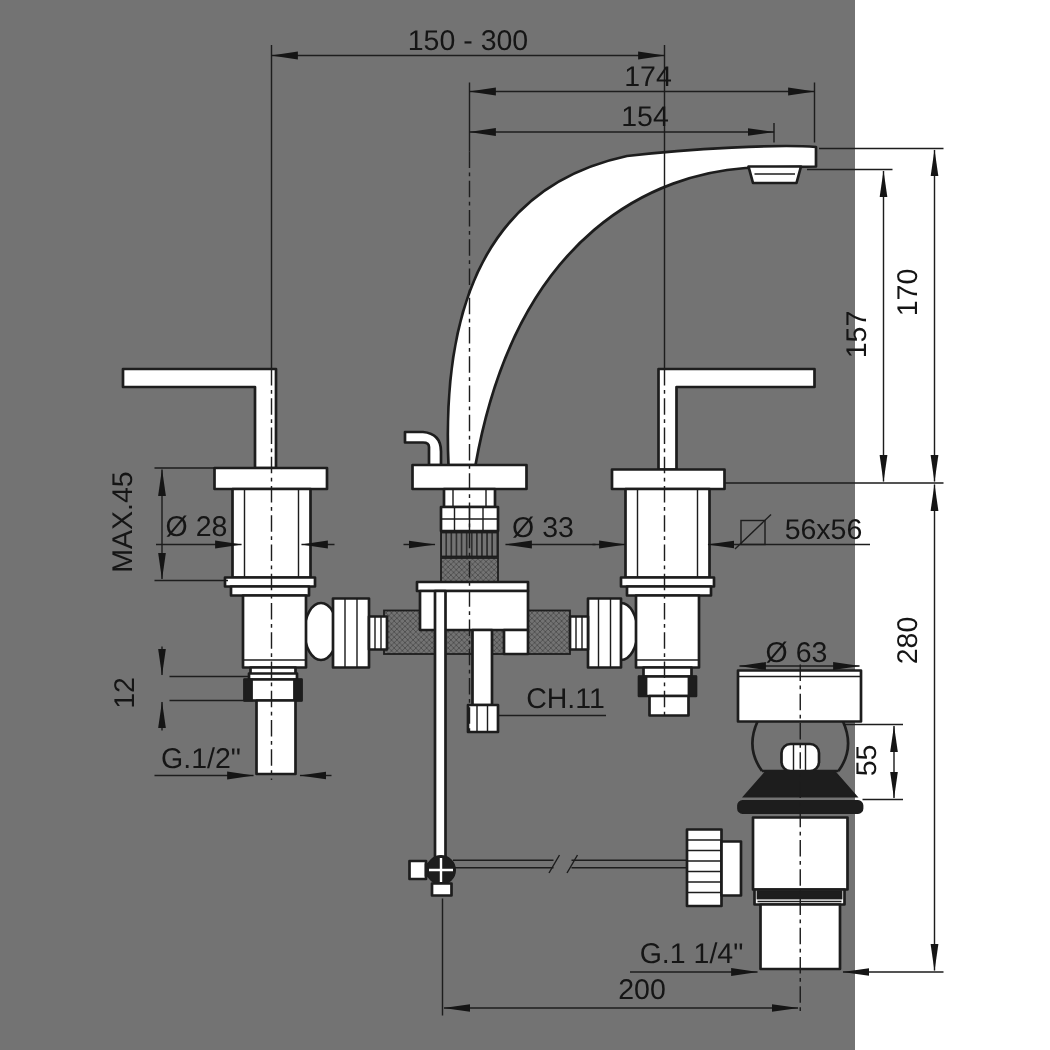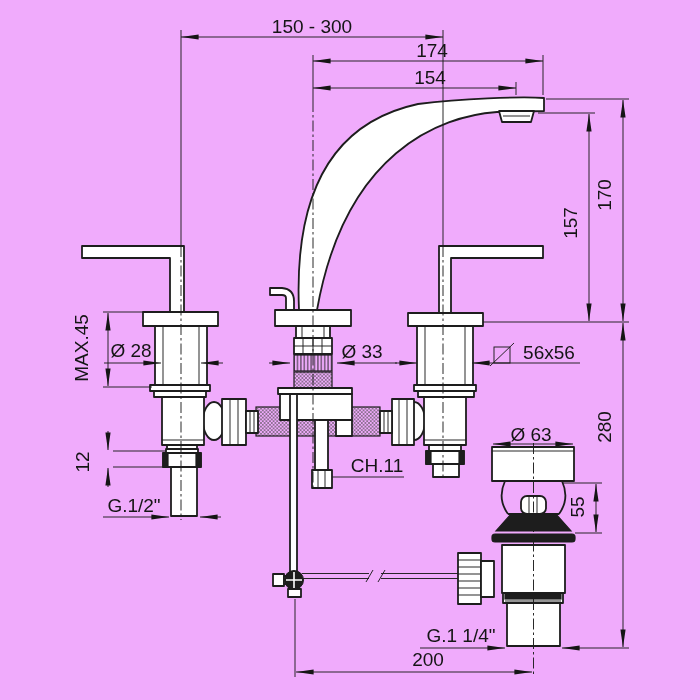--- a/index.html
+++ b/index.html
@@ -1,16 +1,16 @@
 <!DOCTYPE html>
 <html><head>
 <meta charset="utf-8">
 <style>
   html,body{margin:0;padding:0;background:#ffffff;}
-  #stage{width:700px;height:700px;background:#f0abfc;}
+  #stage{width:570px;height:700px;background:#737373;}
   svg{display:block;}
   .o   {stroke:#1d1d1d;stroke-width:1.8;fill:#ffffff;stroke-linejoin:round;}
   .ol  {stroke:#1d1d1d;stroke-width:1.8;fill:none;stroke-linejoin:round;}
   .dk  {stroke:#1d1d1d;stroke-width:1.2;fill:#1d1d1d;}
   .thin{stroke:#1d1d1d;stroke-width:.95;fill:none;}
   .cl  {stroke:#1d1d1d;stroke-width:.95;fill:none;stroke-dasharray:11 3 2.5 3;}
   .hx  {stroke:#1d1d1d;stroke-width:1.2;}
   text.dim{font-family:"Liberation Sans",sans-serif;font-size:19px;fill:#151515;}
 </style>
 </head>

